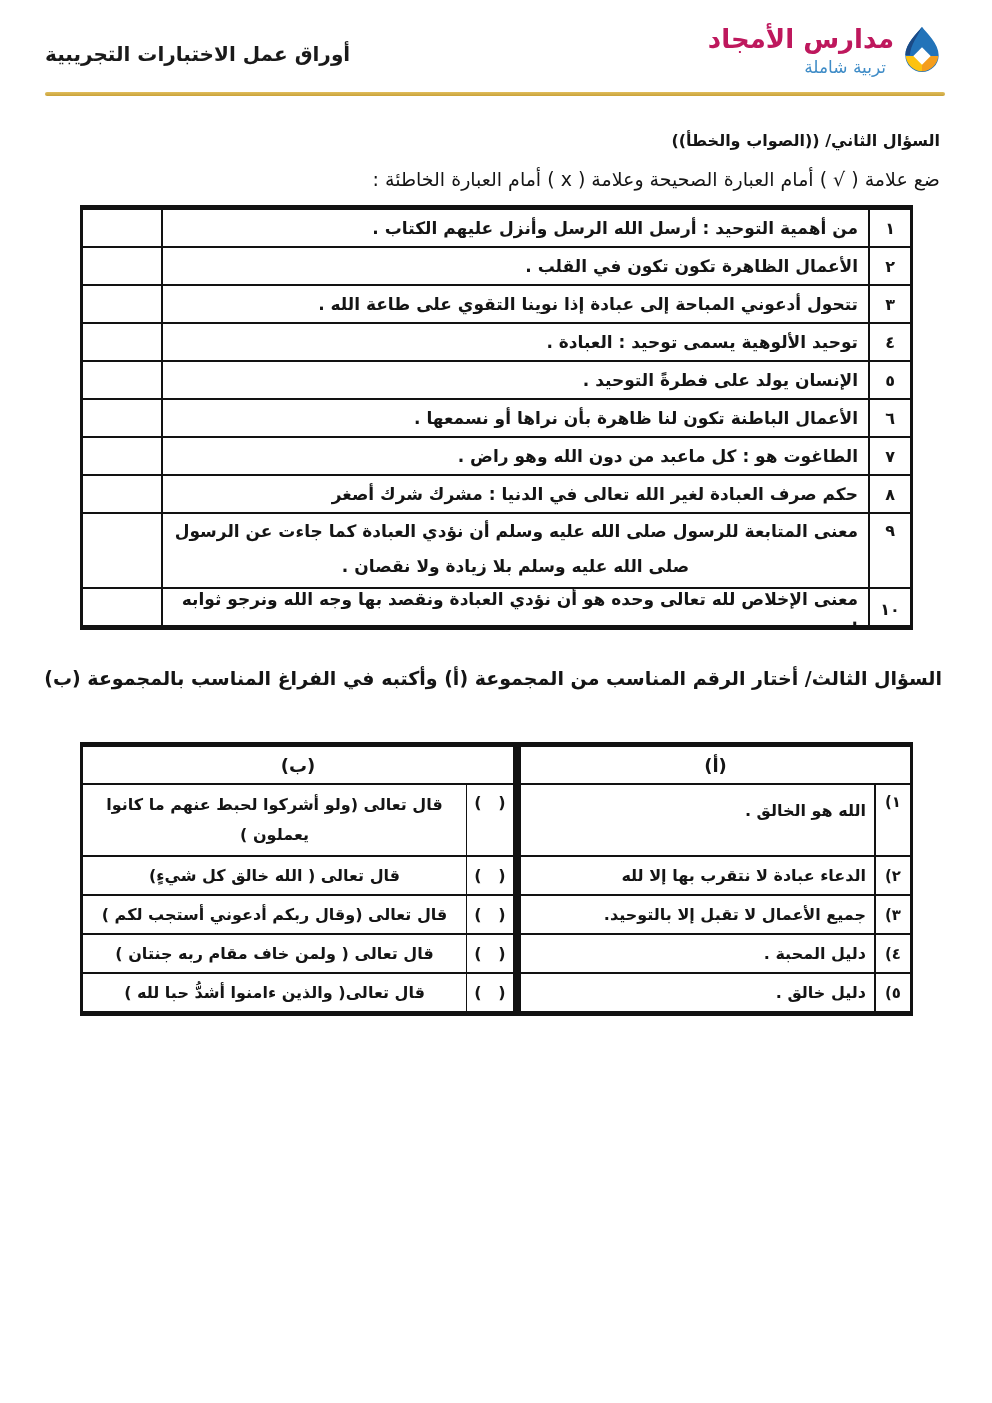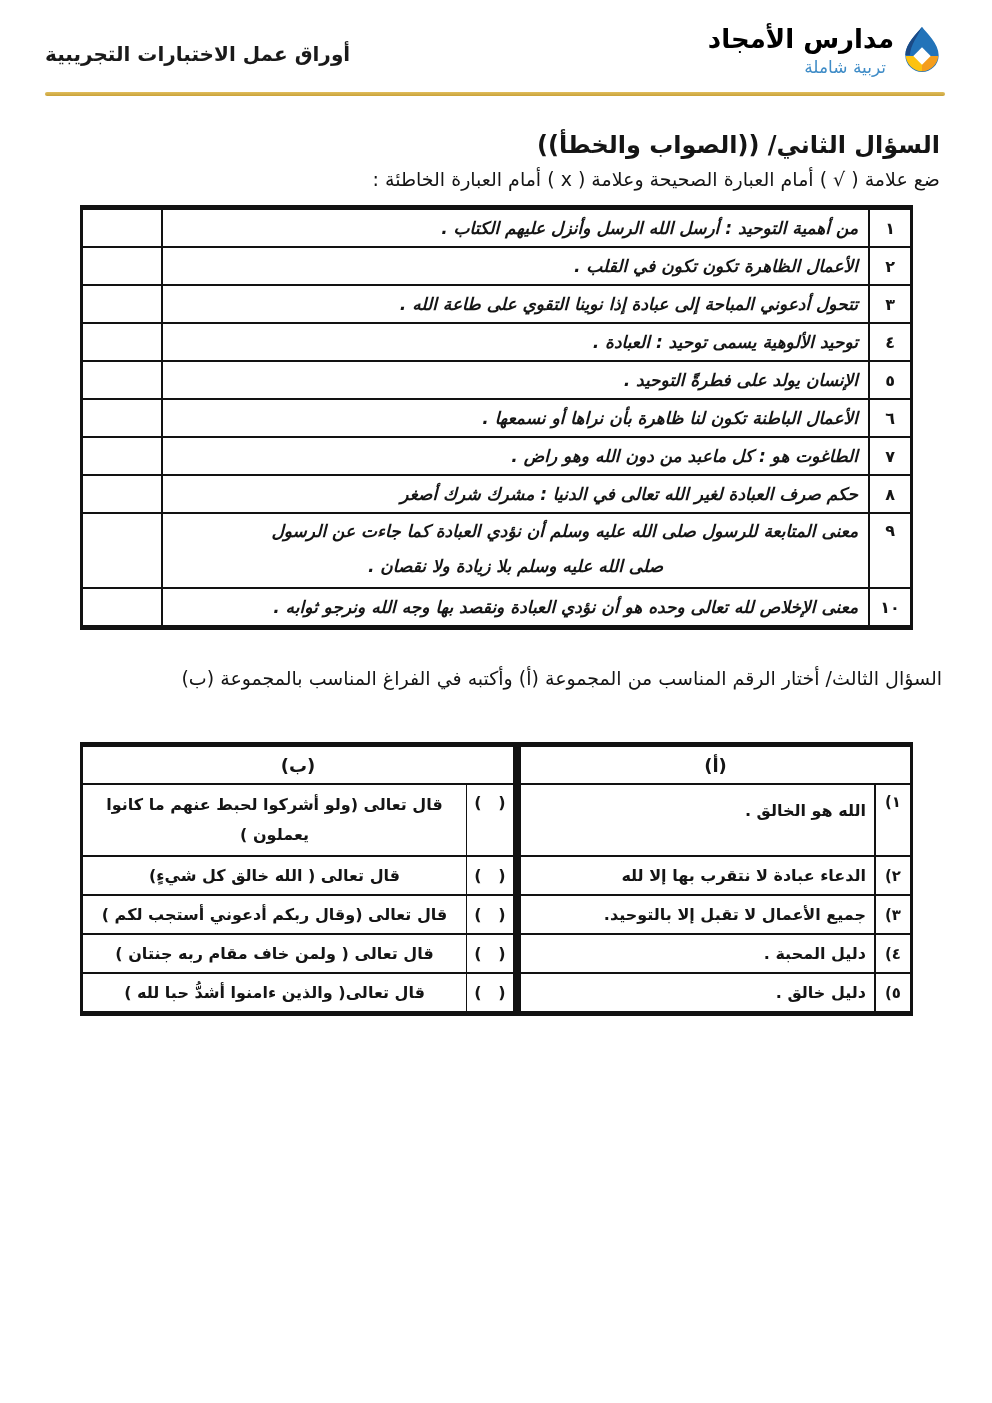--- a/index.html
+++ b/index.html
@@ -6,40 +6,40 @@
   .page{
     position:relative;width:992px;height:1089px;background:#ffffff;
     overflow:hidden;direction:rtl;
     font-family:"DejaVu Sans",sans-serif;color:#151515;
   }
   
   .ws-title{position:absolute;top:42px;left:45px;font-size:20px;font-weight:700;color:#1a1a1a;direction:rtl;}
   .logo{position:absolute;top:24px;right:50px;display:flex;flex-direction:row;align-items:flex-start;gap:8px;}
   .logo-icon{width:40px;height:52px;flex:0 0 auto;}
   .logo-text{display:flex;flex-direction:column;align-items:flex-start;direction:rtl;}
-  .logo-name{font-size:26px;font-weight:700;color:#000000;line-height:30px;}
+  .logo-name{font-size:26px;font-weight:700;color:#be185d;line-height:30px;}
   .logo-tagline{font-size:17px;font-weight:500;color:#3f8cc7;margin-top:3px;margin-right:8px;letter-spacing:1px;}
   .gold-rule{position:absolute;top:92px;left:45px;right:47px;height:4px;background:linear-gradient(180deg,#e0bd5c,#c9a23a);border-radius:2px;}
 
   
-  .q2-title{position:absolute;top:131px;right:52px;font-size:24px;font-weight:700;}
+  .q2-title{position:absolute;top:131px;right:52px;font-size:16px;font-weight:700;}
   .q2-instruction{position:absolute;top:168px;right:52px;font-size:19px;font-weight:400;}
-  .q3-title{position:absolute;top:667px;right:50px;font-size:19px;font-weight:400;}
+  .q3-title{position:absolute;top:667px;right:50px;font-size:19px;font-weight:700;}
 
   
   .tf-table{
     position:absolute;top:205px;left:80px;width:833px;box-sizing:border-box;
     border:3px solid #121212;border-top-width:5px;border-bottom-width:5px;
     direction:rtl;background:#fff;
   }
   .tf-row{display:grid;grid-template-columns:42px 1fr 80px;height:36px;border-bottom:2px solid #121212;}
   .tf-row.tall{height:73px;}
   .tf-row:last-child{border-bottom:none;}
   .tf-num{display:flex;align-items:center;justify-content:center;font-size:16px;font-weight:700;border-left:2px solid #121212;}
-  .tf-text{display:flex;align-items:center;padding:0 10px;font-size:17px;font-weight:700;line-height:20px;font-style:italic;}
+  .tf-text{display:flex;align-items:center;padding:0 10px;font-size:17px;font-weight:700;line-height:20px;}
   .tf-ans{border-right:2px solid #121212;}
   .tf-row.tall .tf-text{display:block;padding-top:0;}
   .tf-row.tall .tf-text .l1{text-align:right;line-height:35px;}
   .tf-row.tall .tf-text .l2{text-align:center;line-height:35px;}
   .tf-row.tall .tf-num{align-items:flex-start;padding-top:7px;}
 
   
   .match-table{
     position:absolute;top:742px;left:80px;width:833px;box-sizing:border-box;
     border:3px solid #121212;border-top-width:5px;border-bottom-width:5px;

